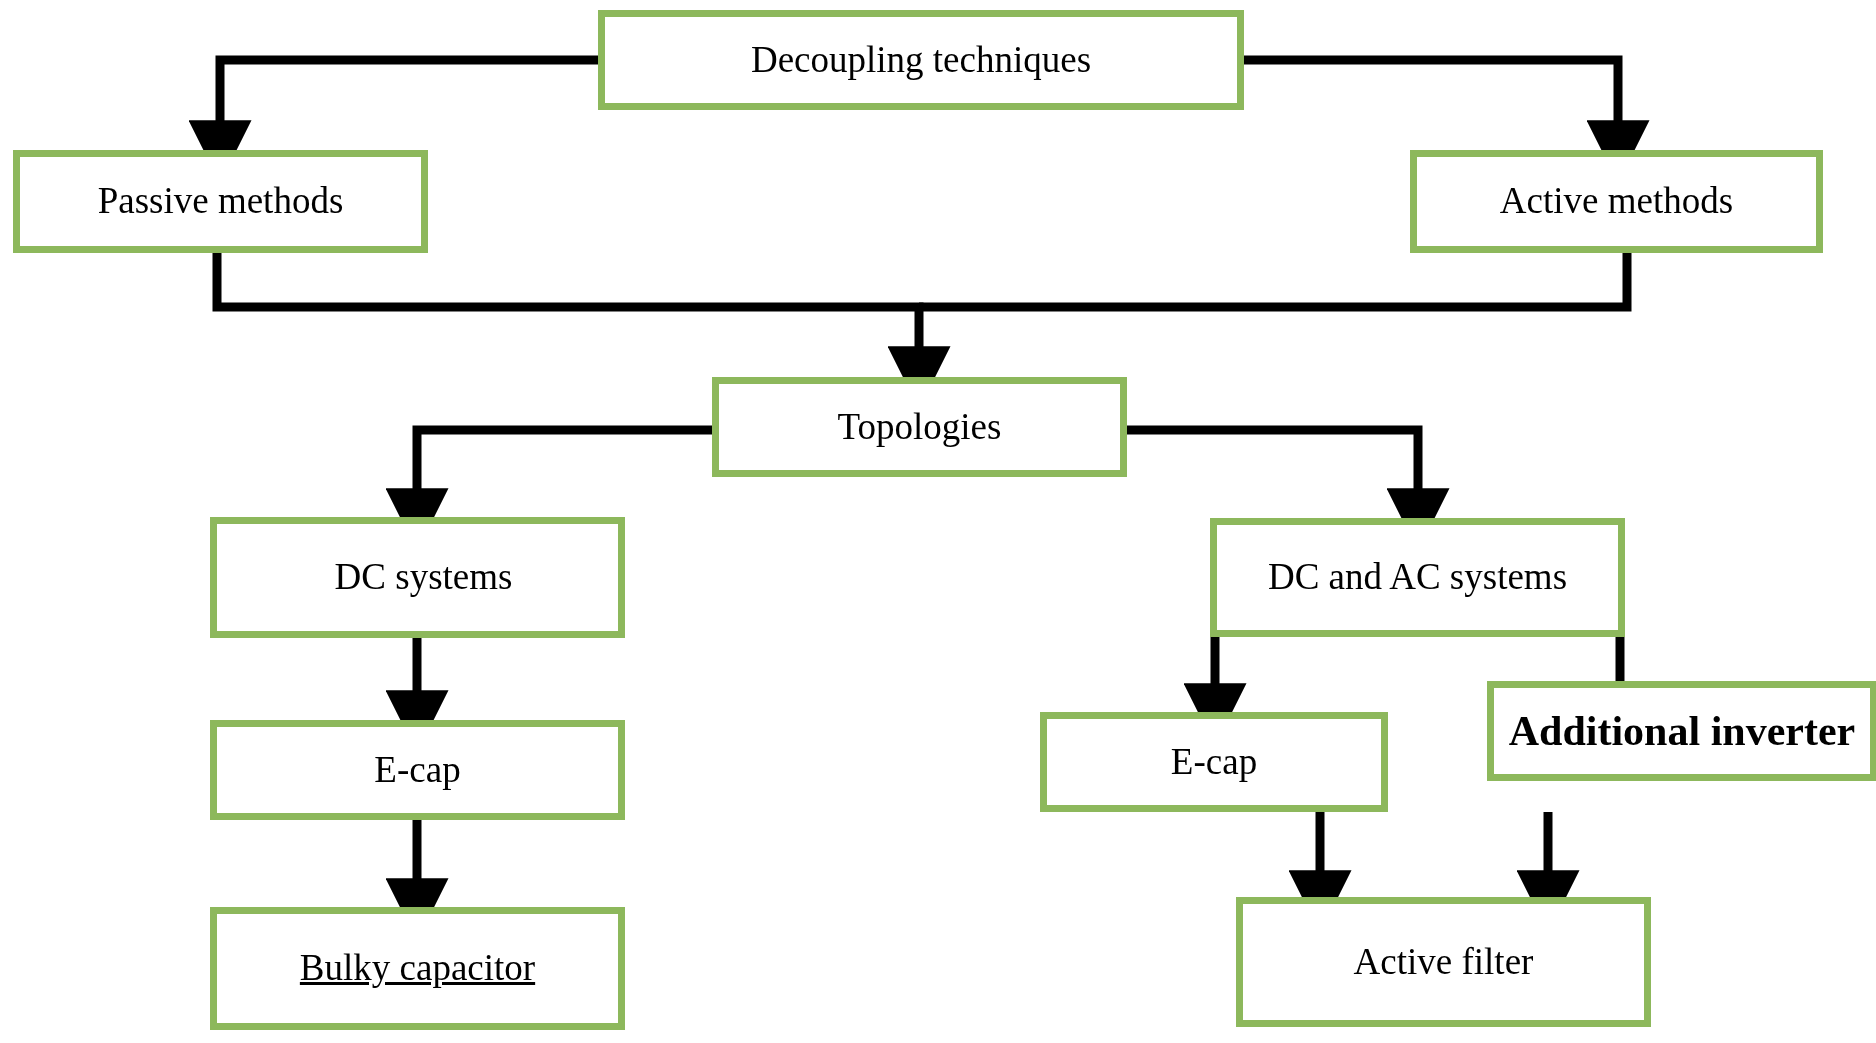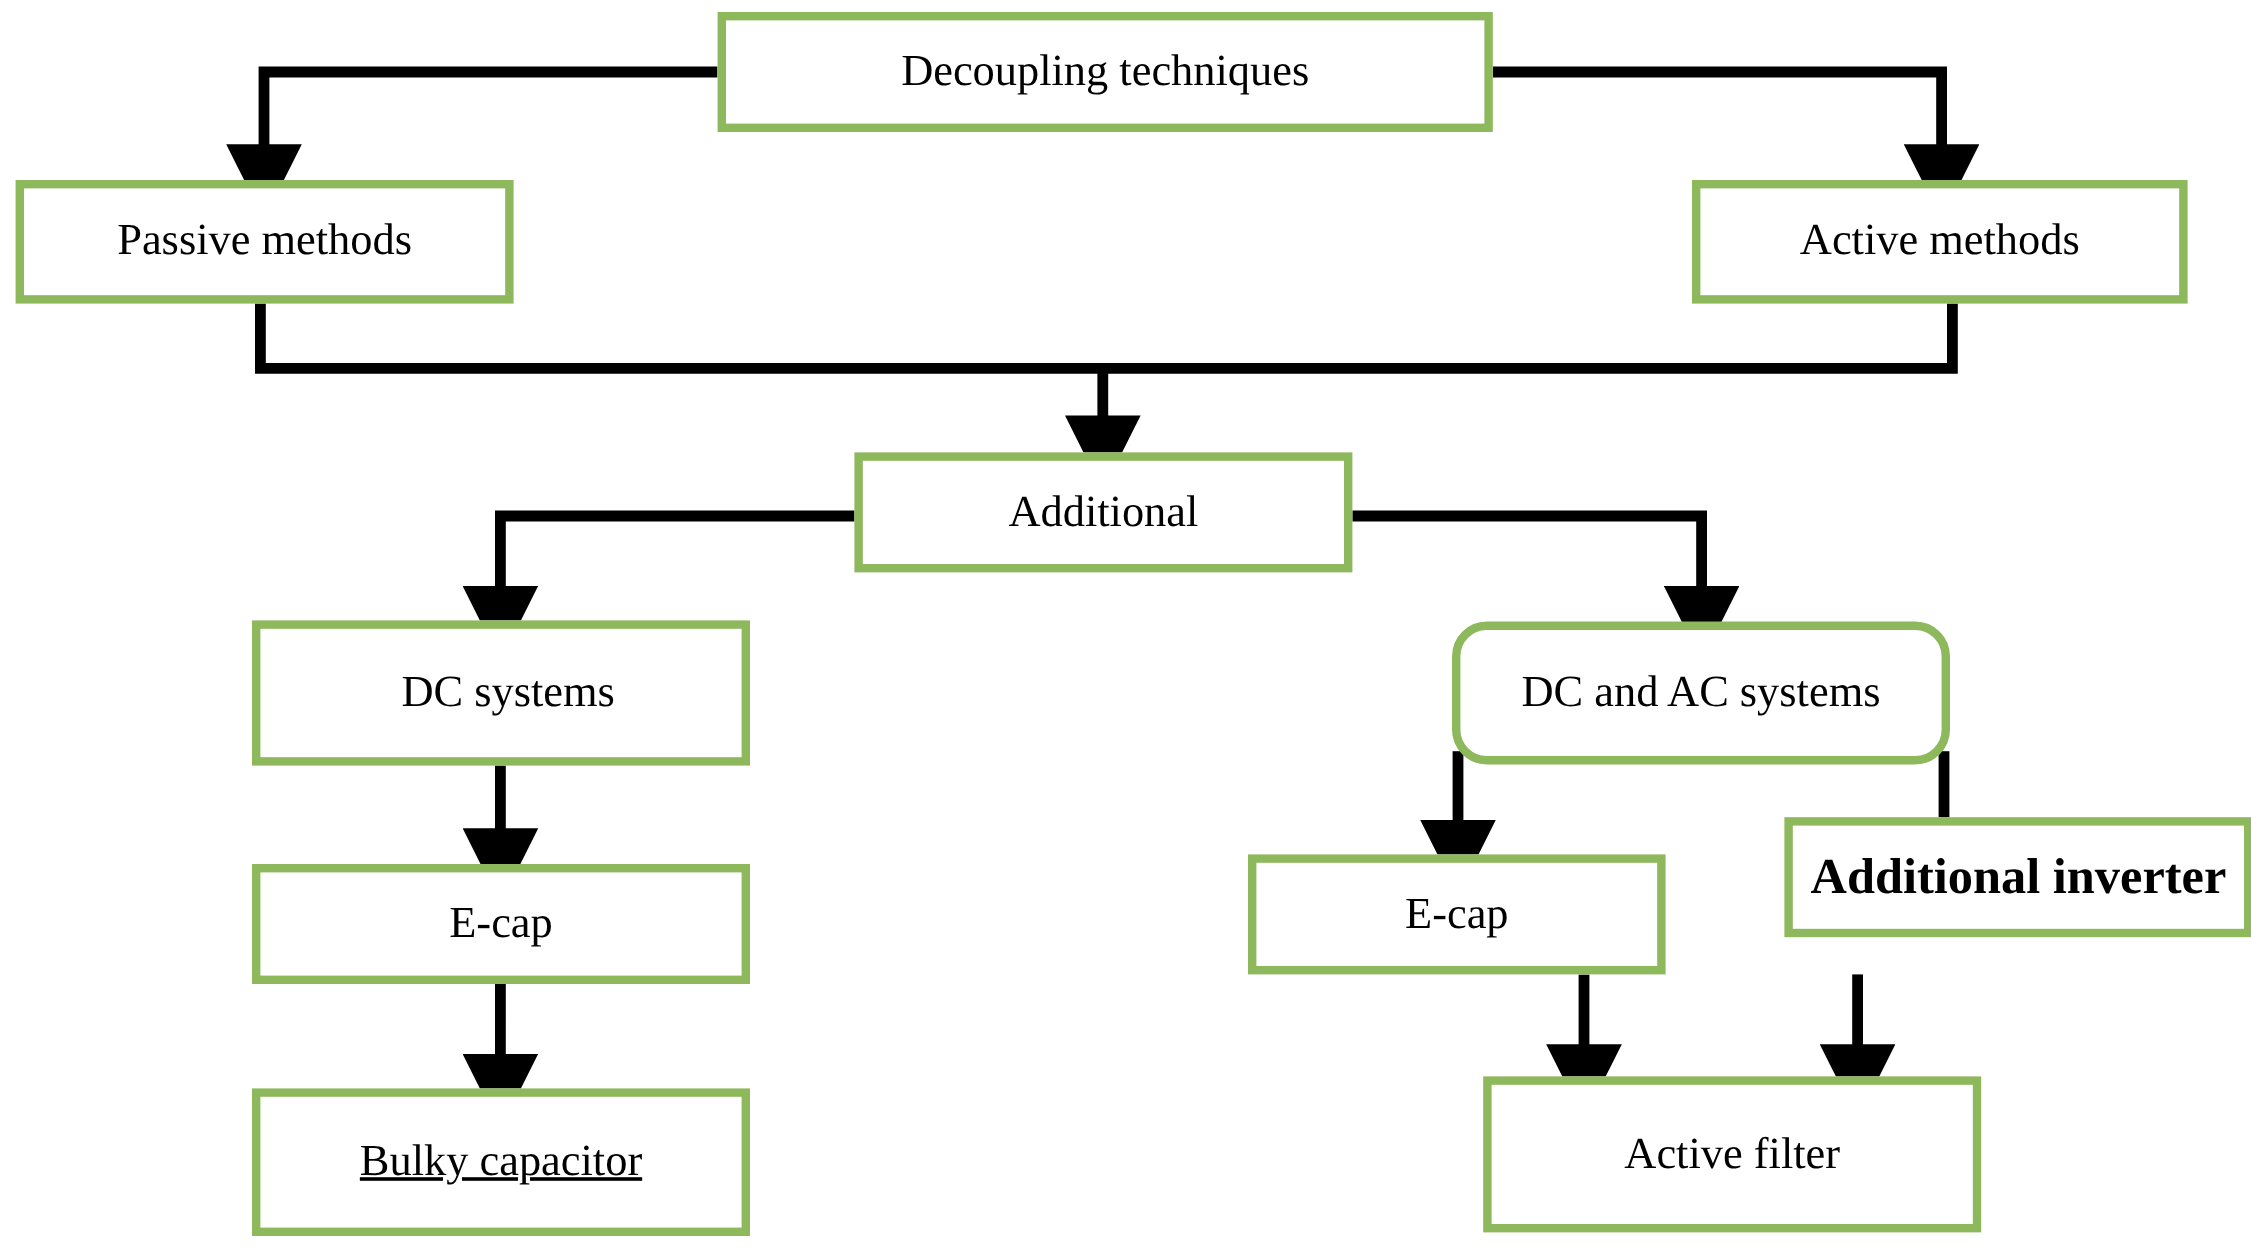--- a/index.html
+++ b/index.html
@@ -107,28 +107,28 @@
 
   <div class="node" style="left:1410px; top:150px; width:413px; height:103px; font-size:37px;">
     <span class="label">Active methods</span>
   </div>
 
   <div class="node" style="left:13px; top:150px; width:415px; height:103px; font-size:37px;">
     <span class="label">Passive methods</span>
   </div>
 
   <div class="node" style="left:712px; top:377px; width:415px; height:100px; font-size:37px;">
-    <span class="label">Additional</span>
+    <span class="label">Topologies</span>
   </div>
 
   <div class="node" style="left:210px; top:517px; width:415px; height:121px; font-size:37px;padding-left:12px;">
     <span class="label">DC systems</span>
   </div>
 
-  <div class="node" style="left:1210px; top:518px; width:415px; height:119px; font-size:37px;border-radius:29px;">
+  <div class="node" style="left:1210px; top:518px; width:415px; height:119px; font-size:37px;">
     <span class="label">DC and AC systems</span>
   </div>
 
   <div class="node" style="left:210px; top:720px; width:415px; height:100px; font-size:37px;">
     <span class="label">E-cap</span>
   </div>
 
   <div class="node" style="left:1040px; top:712px; width:348px; height:100px; font-size:37px;">
     <span class="label">E-cap</span>
   </div>

